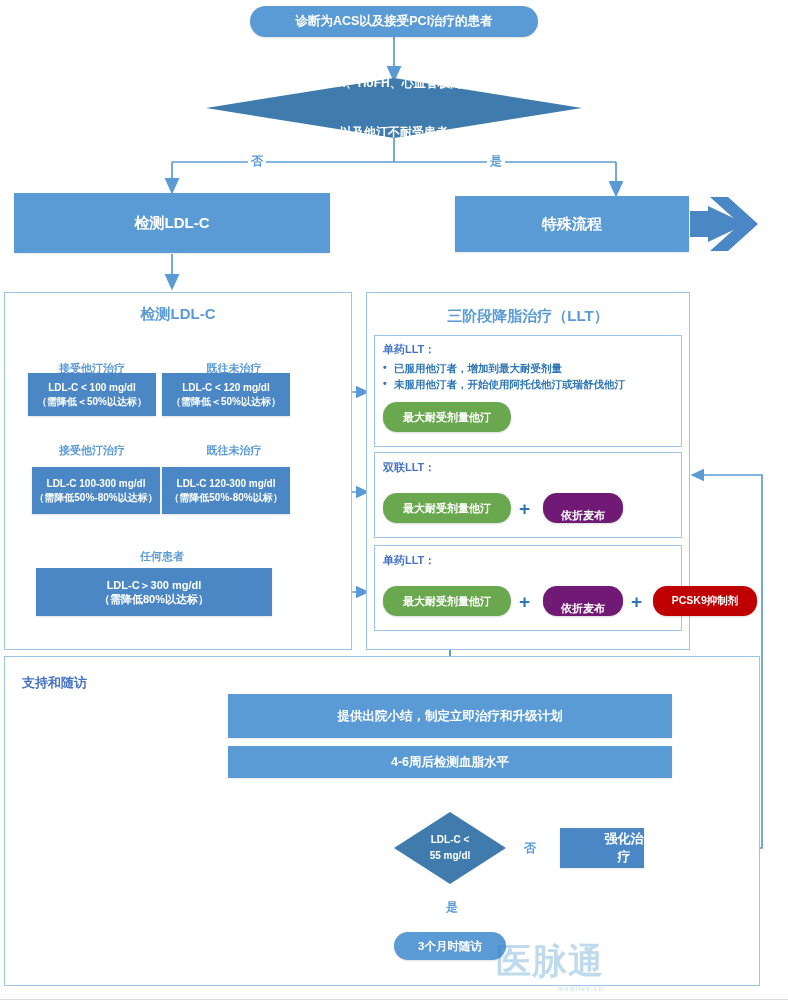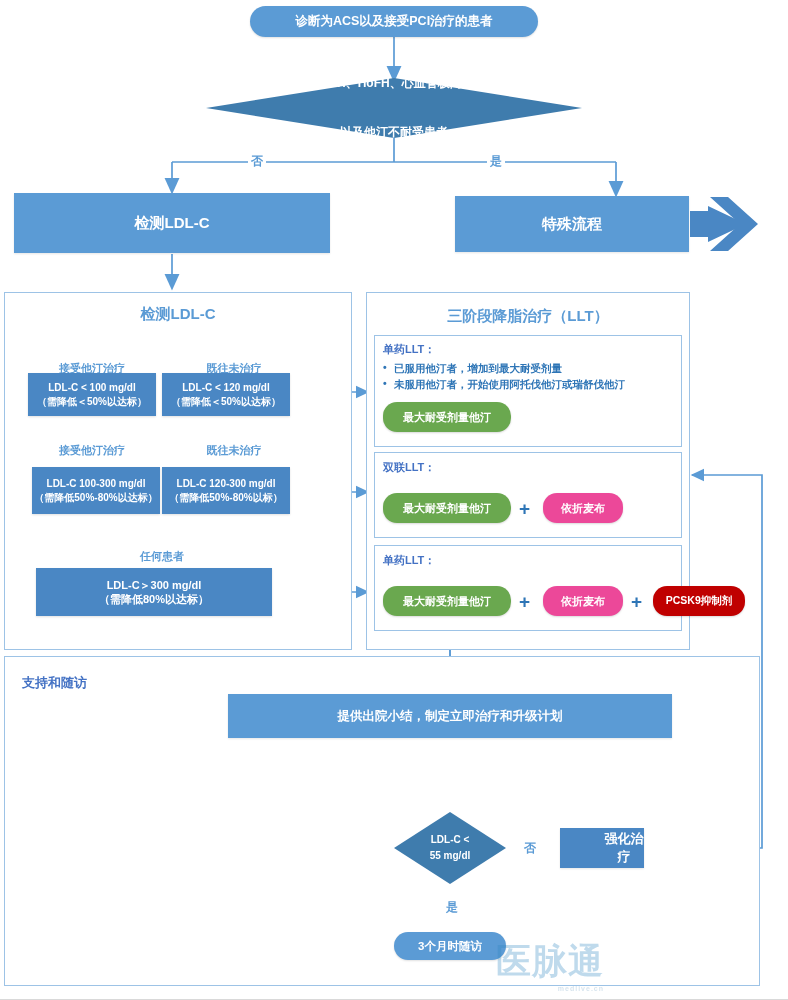--- a/index.html
+++ b/index.html
@@ -51,21 +51,21 @@
     font-weight:bold;font-size:10px;line-height:14px;
     display:flex;align-items:center;justify-content:center;flex-direction:column;
     box-shadow:0 1px 2px rgba(0,0,0,.12);
   }
   .pill{
     position:absolute;box-sizing:border-box;border-radius:14px;color:#ffffff;
     font-weight:bold;font-size:11px;display:flex;align-items:center;justify-content:center;
     box-shadow:0 1px 2px rgba(0,0,0,.15);
   }
   .pill-green{background:#6aa84f;}
-  .pill-yellow{background:#ec4899;}
+  .pill-yellow{background:#701a75;align-items:flex-end;}
   .pill-red{background:#c00000;}
   .plus{
     position:absolute;color:#2e75b6;font-weight:bold;font-size:19px;line-height:1;
   }
   .bullets{
     position:absolute;color:#2e75b6;font-weight:bold;font-size:10.5px;line-height:16px;
     margin:0;padding:0;list-style:none;
   }
   .bullets li{position:relative;padding-left:11px;}
   .bullets li:before{content:"•";position:absolute;left:0;top:-1px;}
@@ -235,32 +235,35 @@
   <div class="subpanel" style="left:374px;top:545px;width:308px;height:86px;"></div>
   <div class="sublabel" style="left:383px;top:553px;">单药LLT：</div>
   <div class="pill pill-green" style="left:383px;top:586px;width:128px;height:30px;">
     <span>最大耐受剂量他汀</span>
   </div>
   <div class="plus" style="left:519px;top:592px;">+</div>
   <div class="pill pill-yellow" style="left:543px;top:586px;width:80px;height:30px;">
     <span>依折麦布</span>
   </div>
   <div class="plus" style="left:631px;top:592px;">+</div>
-  <div class="pill pill-red" style="left:653px;top:586px;width:92px;height:30px;font-size:10.5px;">
+  <div class="pill pill-red" style="left:653px;top:586px;width:104px;height:30px;font-size:10.5px;">
     <span>PCSK9抑制剂</span>
   </div>
 
   <div class="panel" style="left:4px;top:656px;width:756px;height:330px;">
   </div>
   <div class="sublabel" style="left:22px;top:674px;font-size:13px;">支持和随访</div>
 
   <div class="node blue-rect" style="left:228px;top:694px;width:444px;height:44px;font-size:12.5px;">
     <span>提供出院小结，制定立即治疗和升级计划</span>
   </div>
 
+  <div class="node blue-rect" style="left:228px;top:746px;width:444px;height:32px;font-size:12.5px;">
+    <span>4-6周后检测血脂水平</span>
+  </div>
 
   <div class="diamond-wrap" style="left:394px;top:812px;width:112px;height:72px;">
     <svg width="112" height="72" viewBox="0 0 112 72" xmlns="http://www.w3.org/2000/svg">
       <polygon points="56,0 112,36 56,72 0,36" fill="#3f7cad"></polygon>
     </svg>
     <div class="diamond-txt" style="font-size:10px;line-height:16px;">
       <span>LDL-C &lt;</span>
       <span>55 mg/dl</span>
     </div>
   </div>

